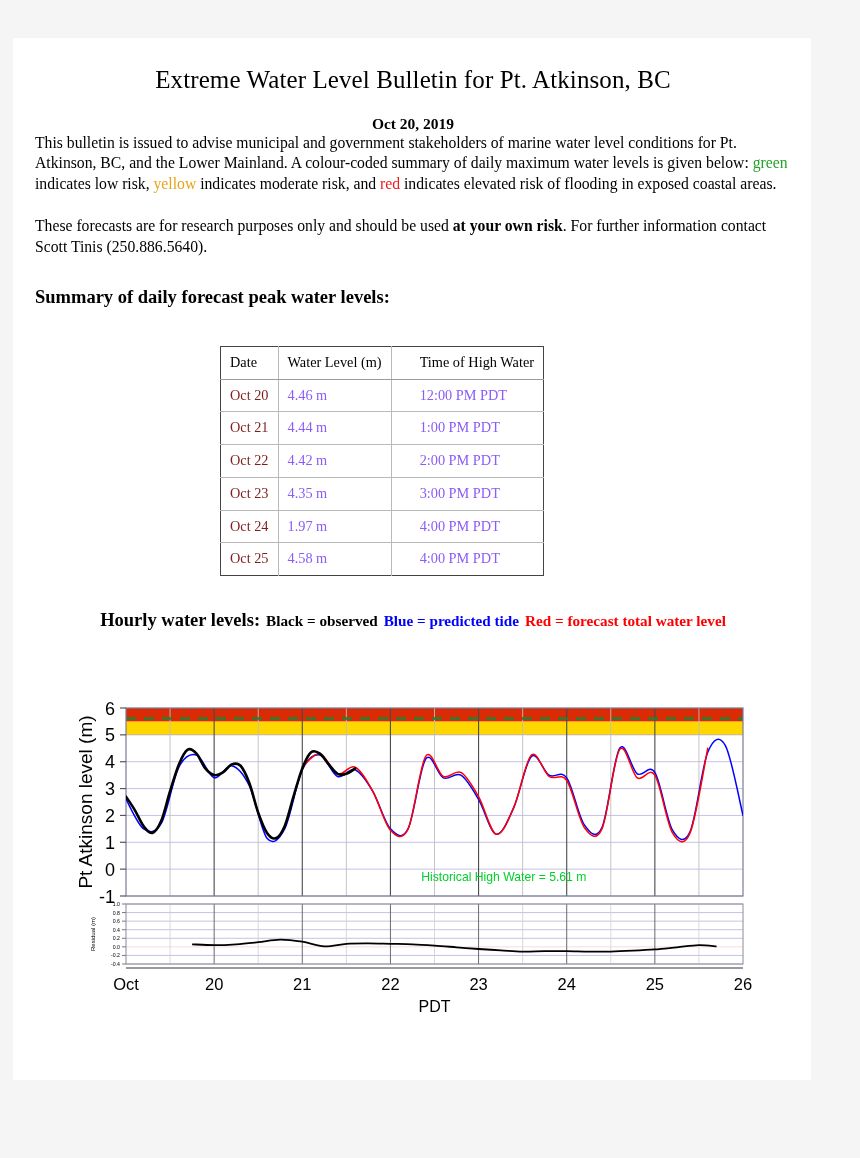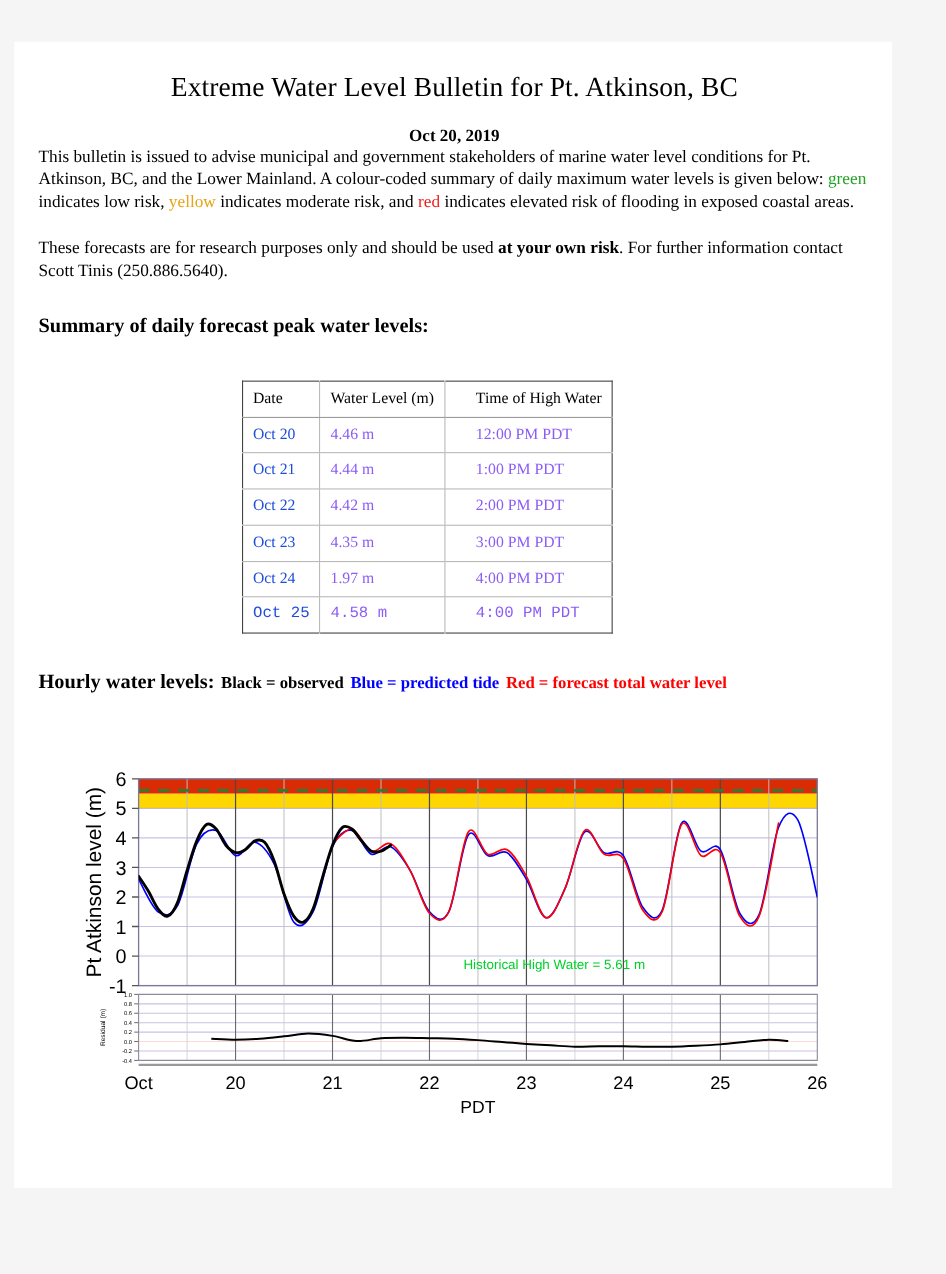--- a/index.html
+++ b/index.html
@@ -86,37 +86,38 @@
     padding: 8px 9px 8px 9px;
     text-align: left;
     font-weight: normal;
     white-space: nowrap;
     line-height: 1.1;
   }
   table.summary thead th {
     color: #000;
     border-bottom: 1px solid #9c9c9c;
   }
-  table.summary td.c-date { color: #1d4ed8; }
+  table.summary td.c-date { color: #7f1d1d; }
   table.summary td.c-level,
   table.summary td.c-time { color: #8b5cf6; }
   table.summary th:first-child,
   table.summary td:first-child { border-left: none; }
   table.summary th:last-child,
   table.summary td:last-child { border-right: none; padding-left: 28px; }
   table.summary tr:first-child th { border-top: none; }
-  table.summary tr:last-child td { border-bottom: none; font-family: Liberation Mono, monospace; }
+  table.summary tr:last-child td { border-bottom: none; }
 
   
   .chart-heading {
     margin-top: 34px;
     font-size: 18.5px;
     font-weight: bold;
     color: #000;
     white-space: nowrap;
+    text-align: center;
   }
   .chart-heading .lg {
     font-size: 15.2px;
     font-weight: bold;
     margin-left: 6px;
   }
   .lg-black { color: #000; }
   .lg-blue  { color: #0000ff; }
   .lg-red   { color: #ff0000; }
 

